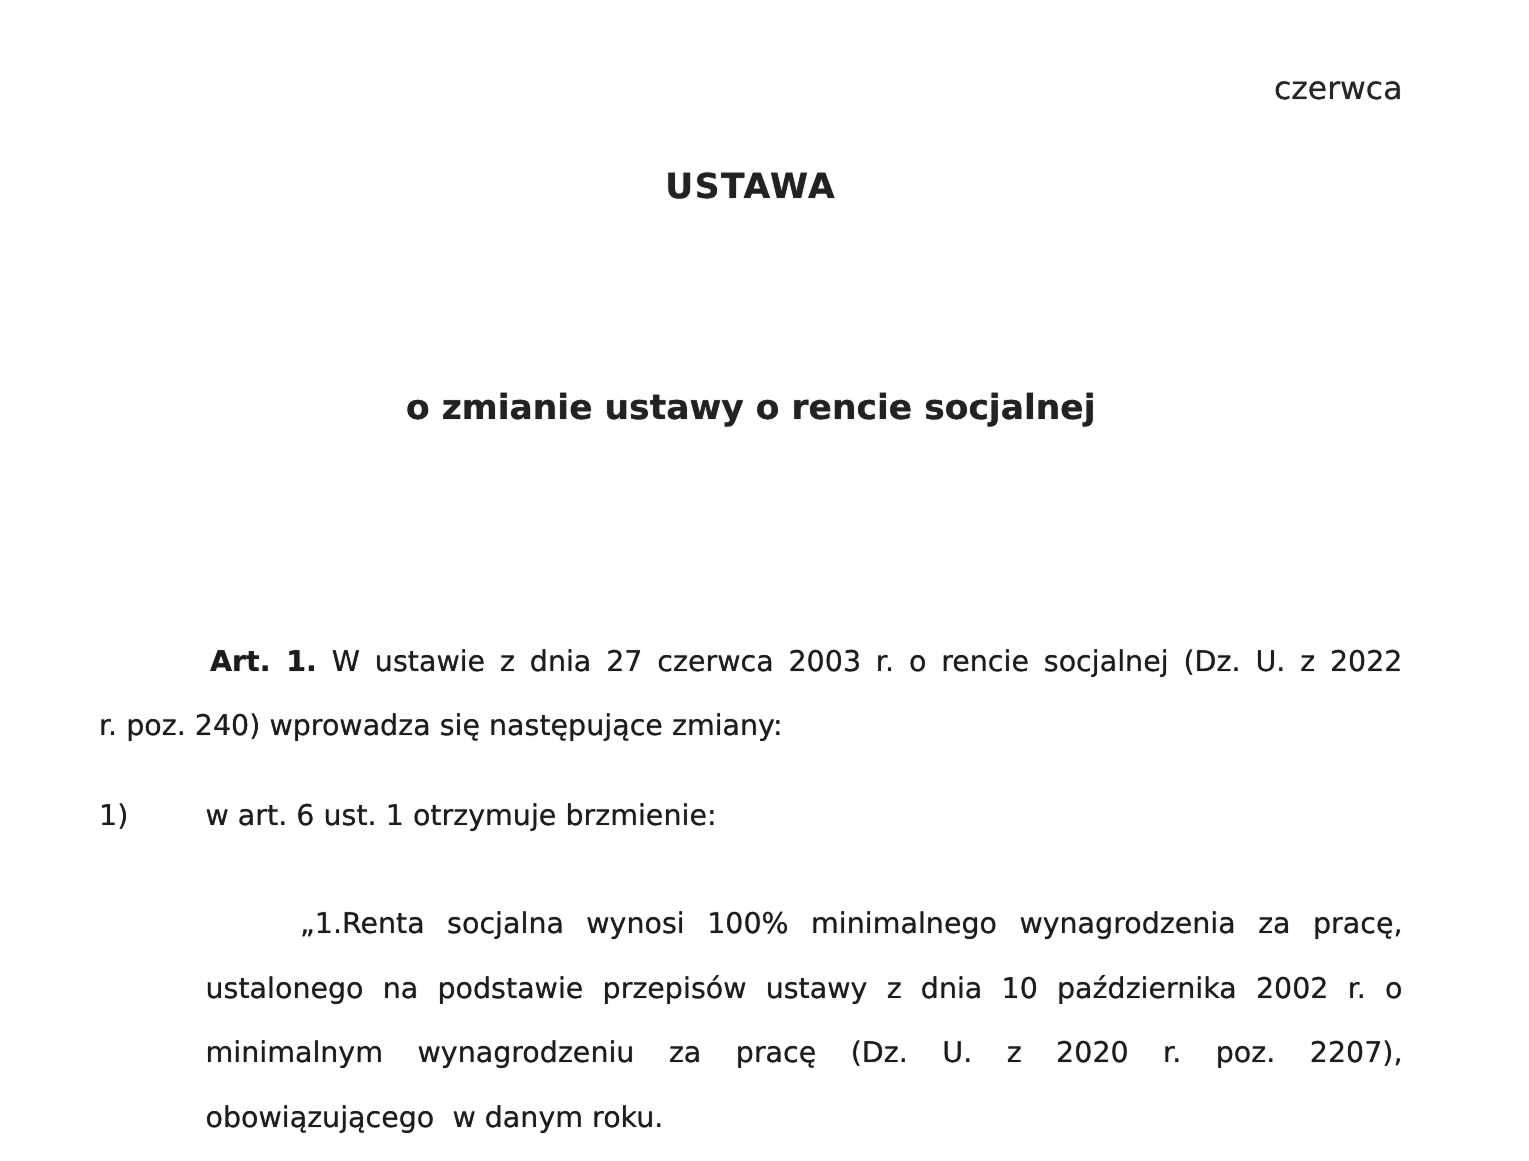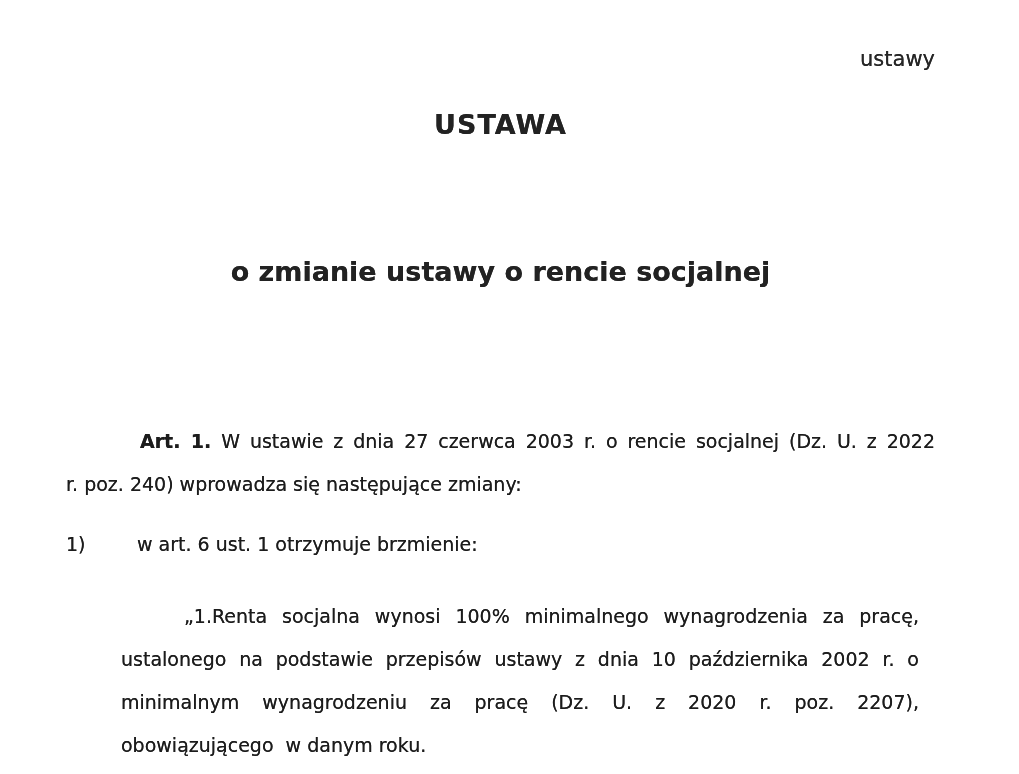--- a/index.html
+++ b/index.html
@@ -26,21 +26,21 @@
     font-size: 21px;
     line-height: 30px;
     color: #262626;
   }
   .heading {
     position: absolute;
     left: 66px;
     right: 84px;
     text-align: center;
     font-weight: bold;
-    font-size: 27px;
+    font-size: 23px;
     line-height: 30px;
     color: #222222;
   }
   .heading.title    { top: 110px; letter-spacing: 1px; }
   .heading.dateline { top: 178px; }
   .heading.subject  { top: 257px; }
   .dateline .faded { color: #8f8f8f; text-shadow: 0 0 0.55px rgba(143,143,143,0.6); }
   .dateline .dots { letter-spacing: 1px; }
   
   .bodytext {
@@ -65,32 +65,32 @@
     position: absolute;
     top: 523px;
     left: 66px;
     width: 869px;
     display: flex;
   }
   .item1 .num { width: 71px; flex: 0 0 71px; }
   .quote {
     position: absolute;
     top: 595px;
-    left: 121px;
+    left: 137px;
     width: 798px;
   }
   .quote .first { text-indent: 63px; }
   .quote .last { text-align: left; white-space: pre-wrap; }
 </style>
 </head>
 <body>
 
 <div class="page">
 
-  <div class="draft">ustawy</div>
+  <div class="draft">czerwca</div>
 
   <div class="heading title">USTAWA</div>
 
 
   <div class="heading subject">o zmianie ustawy o rencie socjalnej</div>
 
   <div class="bodytext para1">
     <div class="line-just first"><span class="art-label">Art. 1.</span><span> W ustawie z dnia 27 czerwca 2003 r. o rencie socjalnej (Dz. U. z 2022</span></div>
     <div>r. poz. 240) wprowadza się następujące zmiany:</div>
   </div>

